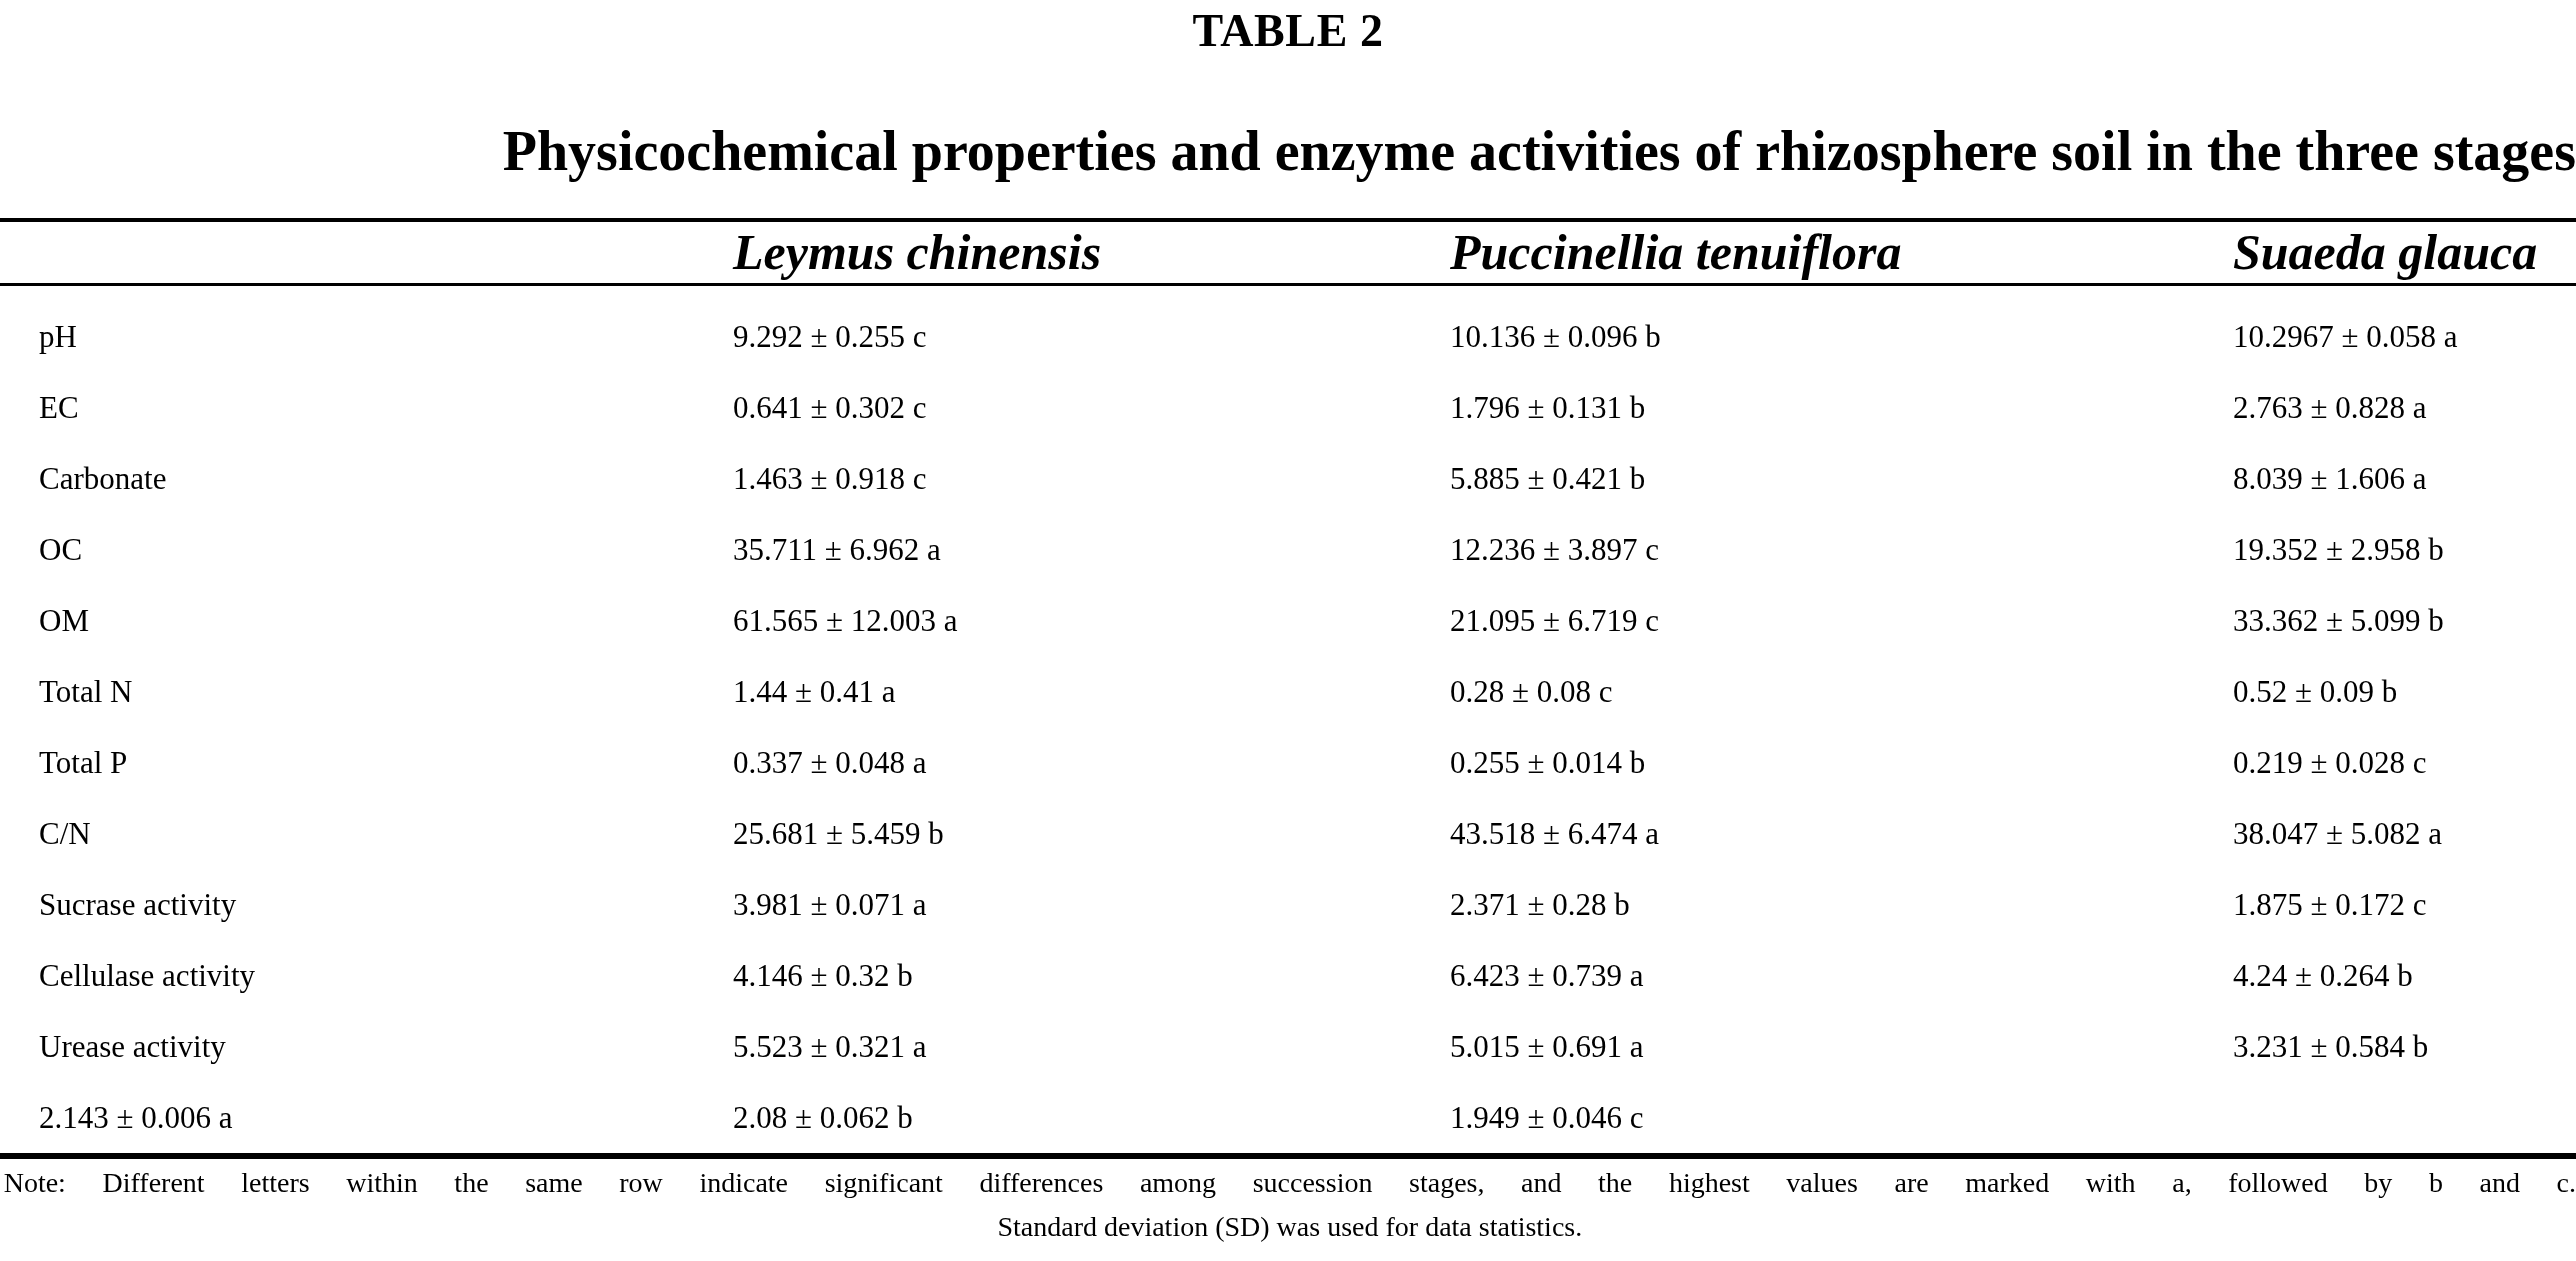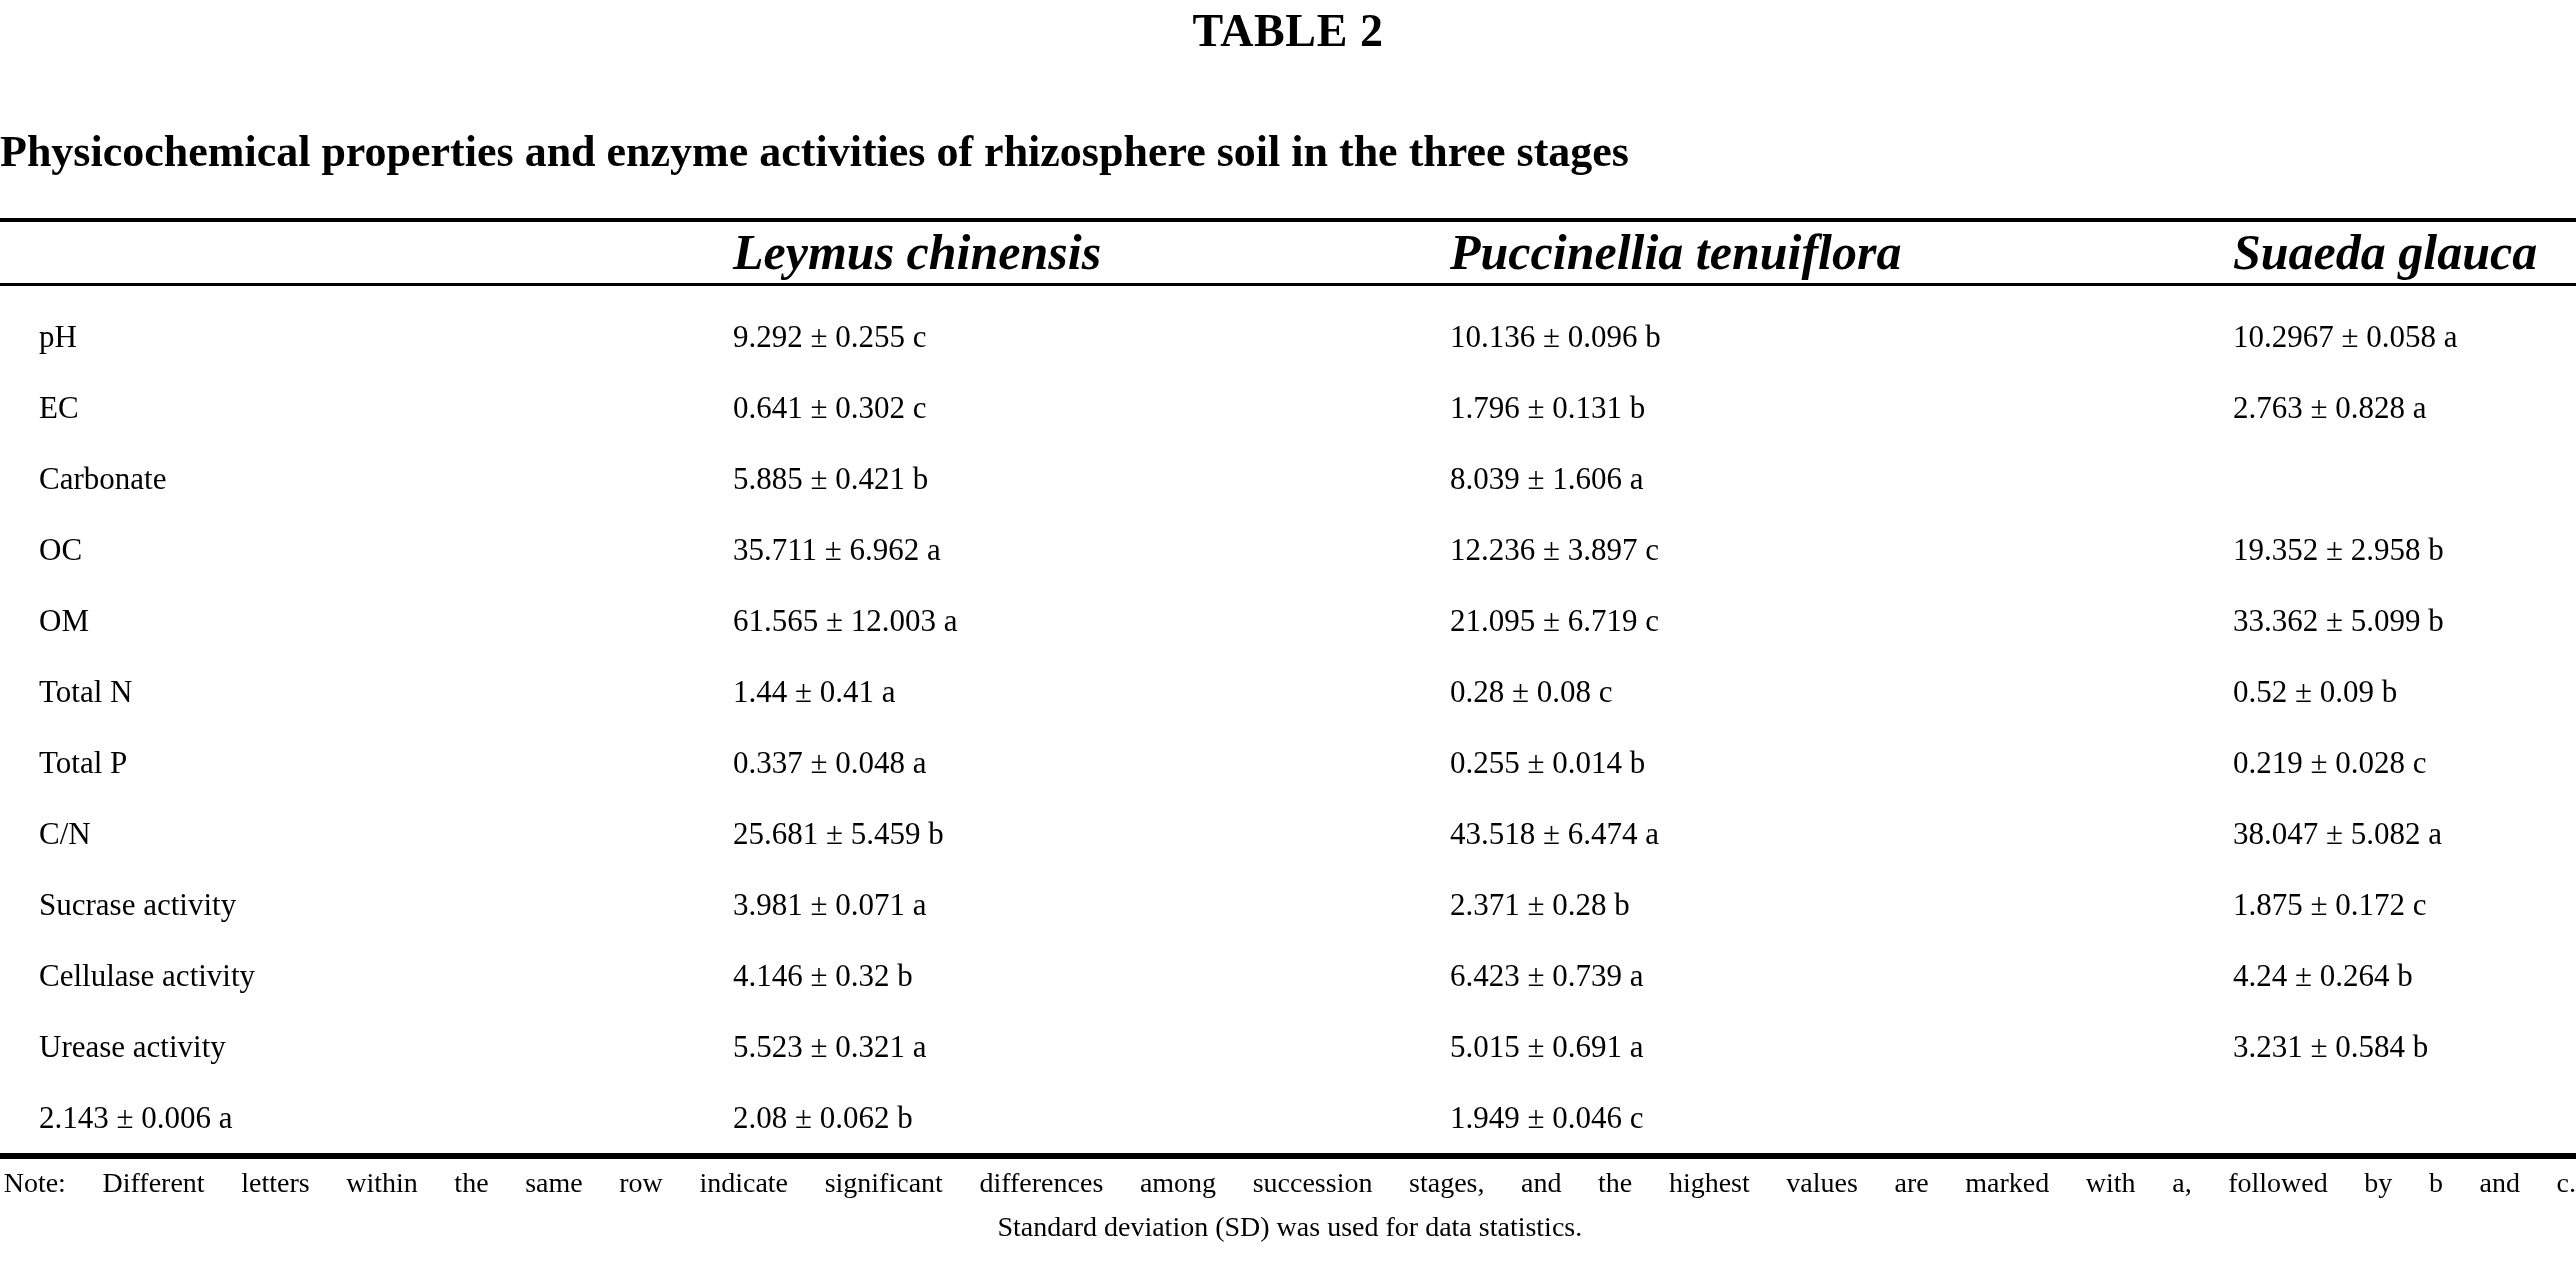--- a/index.html
+++ b/index.html
@@ -23,22 +23,22 @@
   .table-label {
     padding-top: 4.9px;
     text-align: center;
     font-size: 46px;
     font-weight: bold;
     line-height: 51px;
     letter-spacing: 0.6px;
   }
   .table-title {
     margin-top: 68px;
-    text-align: left;
-    font-size: 44px;
+    text-align: right;
+    font-size: 56px;
     font-weight: bold;
     line-height: 55px;
     white-space: nowrap;
   }
   .sci-table {
     margin-top: 39px;
     width: 100%;
     border-top: 4.3px solid #000;
     border-bottom: 6.1px solid #000;
   }
@@ -109,20 +109,21 @@
 
   <div class="trow">
     <div class="cell">EC</div>
     <div class="cell">0.641 ± 0.302 c</div>
     <div class="cell">1.796 ± 0.131 b</div>
     <div class="cell">2.763 ± 0.828 a</div>
   </div>
 
   <div class="trow">
     <div class="cell">Carbonate</div>
+    <div class="cell">1.463 ± 0.918 c</div>
     <div class="cell">5.885 ± 0.421 b</div>
     <div class="cell">8.039 ± 1.606 a</div>
   </div>
 
   <div class="trow">
     <div class="cell">OC</div>
     <div class="cell">35.711 ± 6.962 a</div>
     <div class="cell">12.236 ± 3.897 c</div>
     <div class="cell">19.352 ± 2.958 b</div>
   </div>

